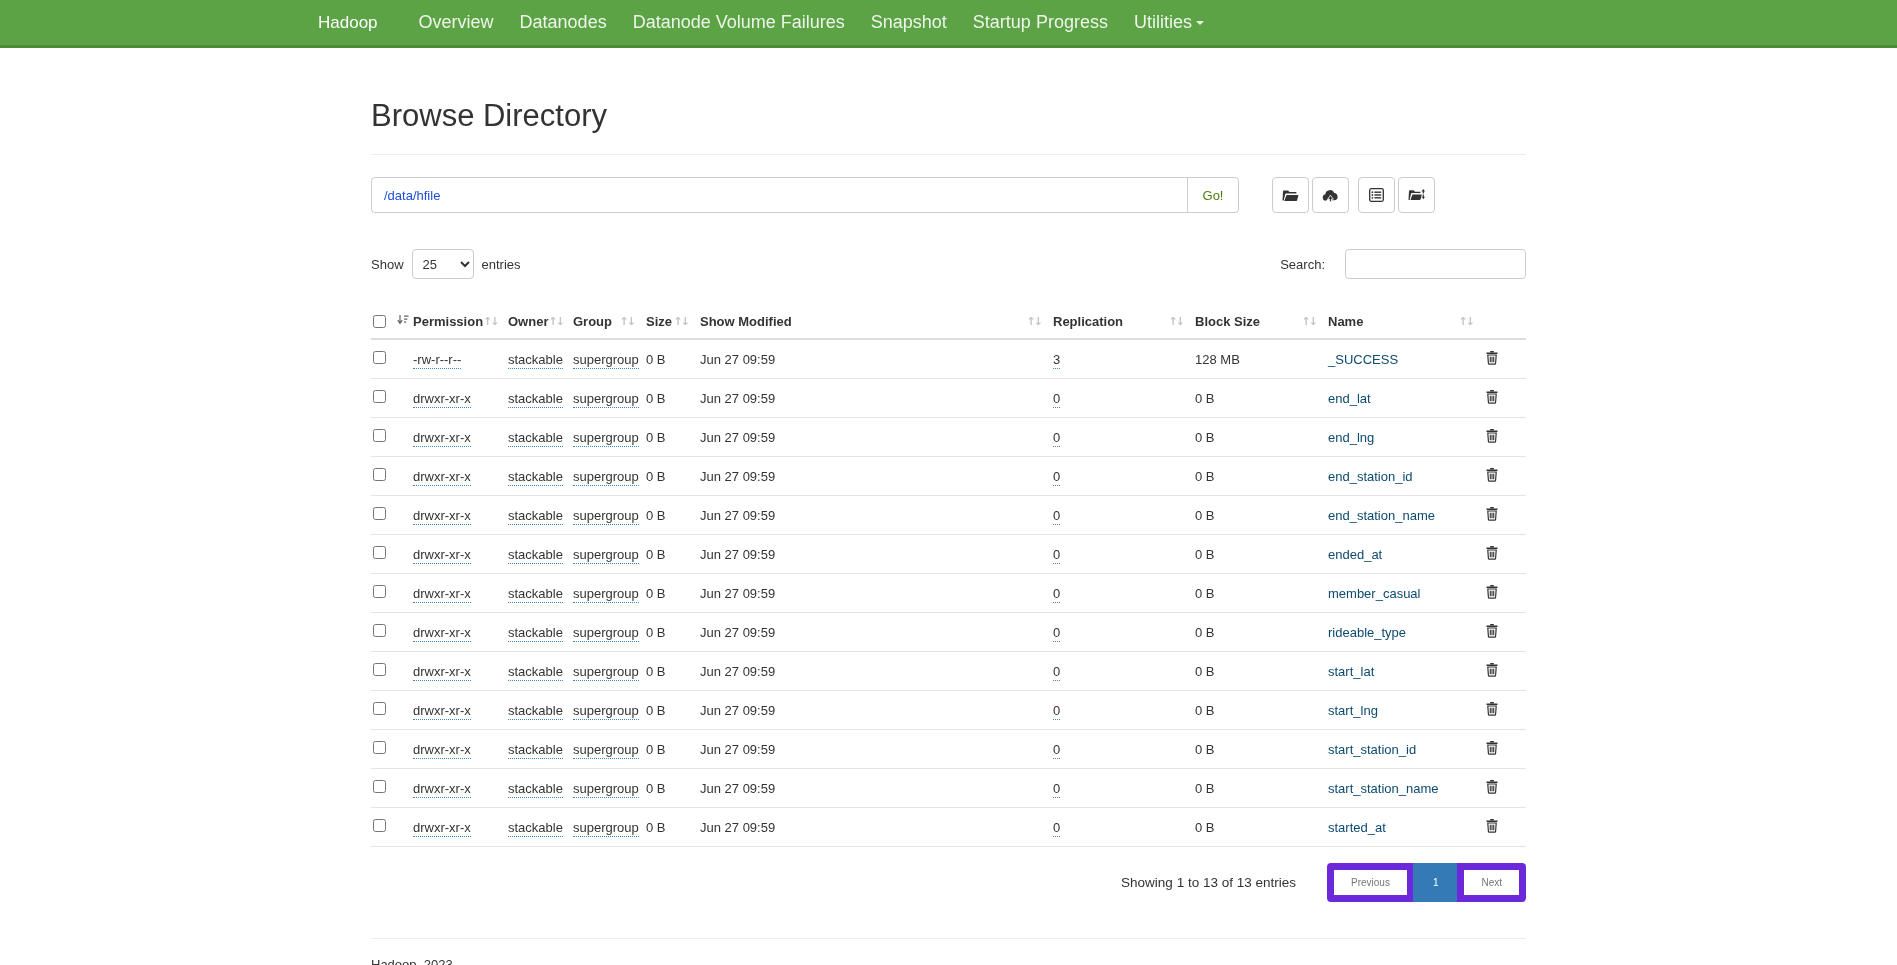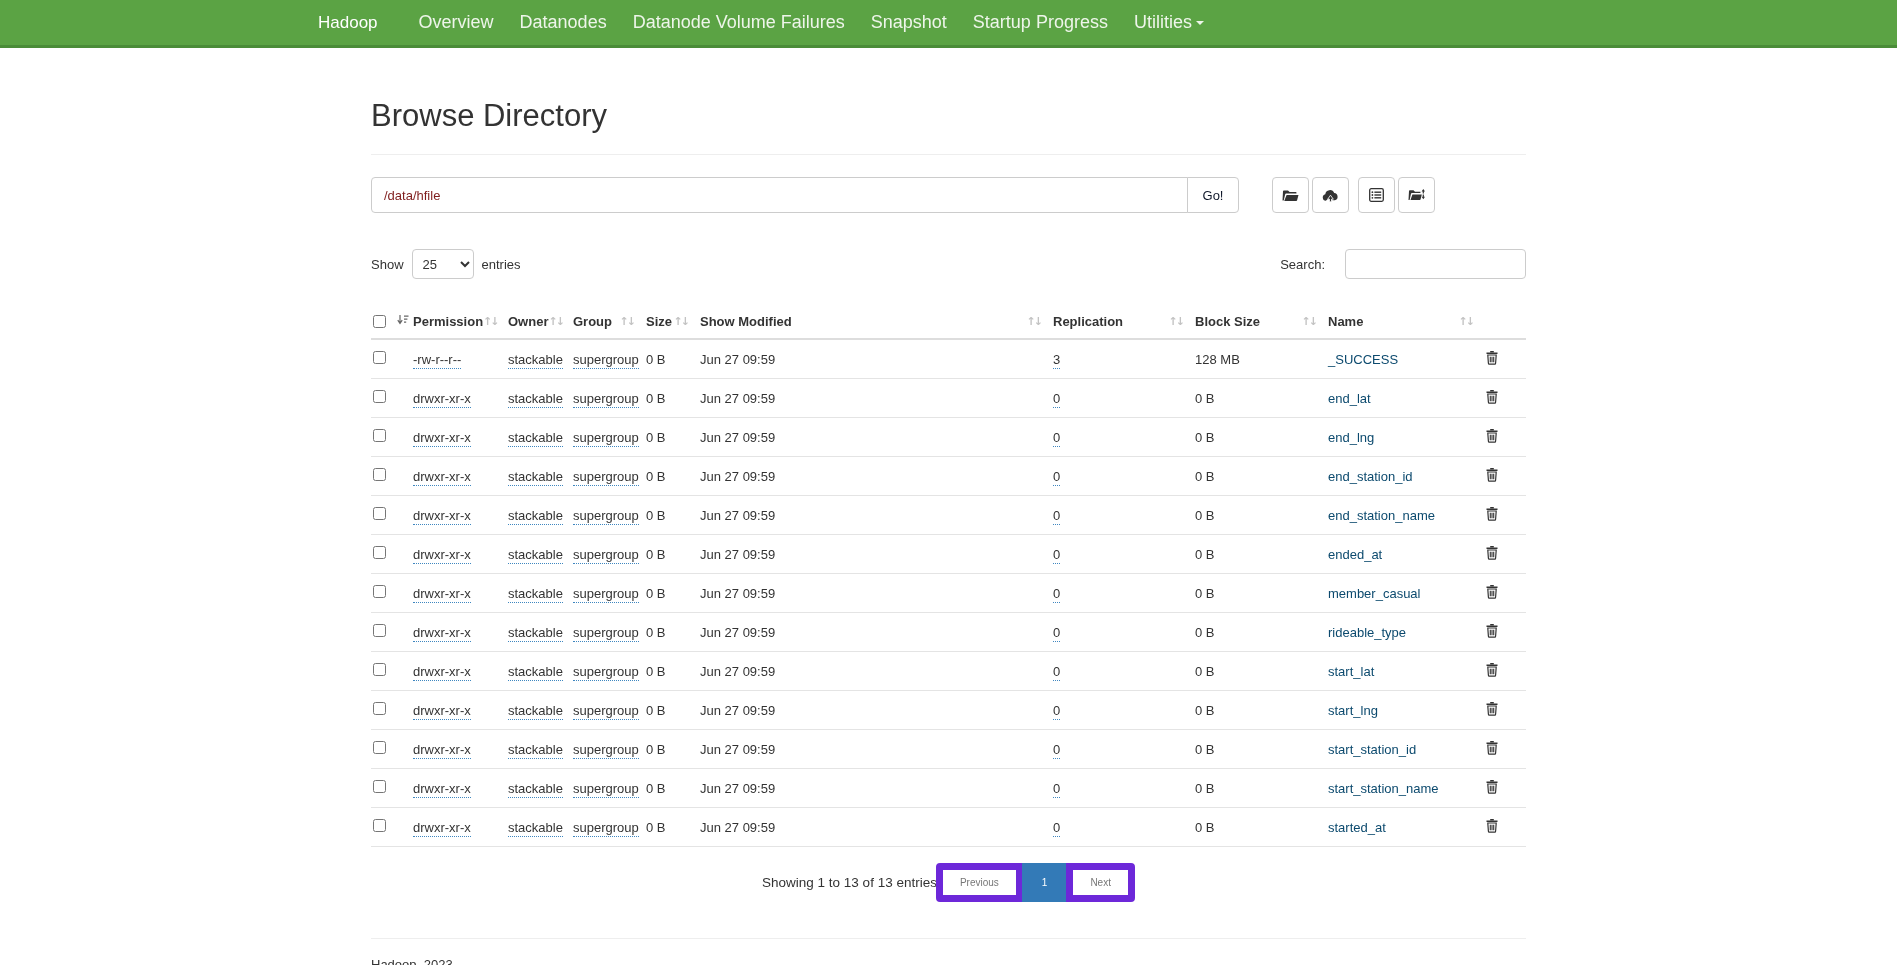--- a/index.html
+++ b/index.html
@@ -25,27 +25,27 @@
 
   
   .container { width: 1155px; margin: 0 auto; }
   h1.page-title { font-size: 31px; font-weight: 400; color: #333; margin-top: 50px; margin-bottom: 12px; }
   hr.rule { border: none; border-top: 1px solid #eee; margin: 20px 0 0 0; }
 
   
   .path-row { display: flex; align-items: flex-start; margin-top: 22px; }
   .input-group { display: flex; }
   .path-input {
-    width: 817px; height: 36px; padding: 6px 12px; font-size: 13px; color: #7f1d1d;
+    width: 817px; height: 36px; padding: 6px 12px; font-size: 13px; color: #1d4ed8;
     border: 1px solid #ccc; border-radius: 4px 0 0 4px; outline: none;
     font-family: "Liberation Sans", sans-serif;
   }
   .go-btn {
     height: 36px; width: 52px; margin-left: -1px; background: #fff; border: 1px solid #ccc;
-    border-radius: 0 4px 4px 0; font-size: 13px; color: #0f172a; cursor: pointer;
+    border-radius: 0 4px 4px 0; font-size: 13px; color: #4d7c0f; cursor: pointer;
     font-family: "Liberation Sans", sans-serif;
     text-align: center;
   }
   .icon-toolbar { display: flex; margin-left: 33px; }
   .icon-btn {
     width: 37px; height: 36px; background: #fff; border: 1px solid #ccc; border-radius: 4px;
     display: flex; align-items: center; justify-content: center; cursor: pointer;
   }
   .icon-btn + .icon-btn { margin-left: 3px; }
   .icon-btn.gap { margin-left: 9px; }
@@ -77,21 +77,21 @@
     overflow: hidden; text-overflow: ellipsis; vertical-align: middle;
   }
   .th-flex { display: flex; align-items: center; justify-content: space-between; padding-right: 10px; }
   .sort-icons { font-size: 11px; color: #c3c3c3; letter-spacing: -2px; font-family: "DejaVu Sans", sans-serif; }
   .editable { border-bottom: 1px dotted #3f87c0; cursor: pointer; padding-bottom: 1px; }
   a.file-link { color: #0c4a6e; text-decoration: none; cursor: pointer; }
   .trash-btn { background: none; border: none; cursor: pointer; padding: 0; }
   input[type="checkbox"] { width: 13px; height: 13px; cursor: pointer; }
 
   
-  .table-footer { display: flex; justify-content: center; align-items: center; margin-top: 16px; }
+  .table-footer { display: flex; justify-content: flex-end; align-items: center; margin-top: 16px; gap: 32px; }
   .info-text { font-size: 13.5px; color: #333; }
   .pagination { display: flex; list-style: none; }
   .pagination li a {
     display: block; padding: 7px 17px; font-size: 10px; border: 7px solid #6d28d9; background: #fff;
     color: #777; text-decoration: none; cursor: pointer; margin-left: -1px;
   }
   .pagination li:first-child a { border-radius: 4px 0 0 4px; }
   .pagination li:last-child a { border-radius: 0 4px 4px 0; }
   .pagination li.active a { background: #337ab7; border-color: #337ab7; color: #fff; padding: 7px 13px; }
 

